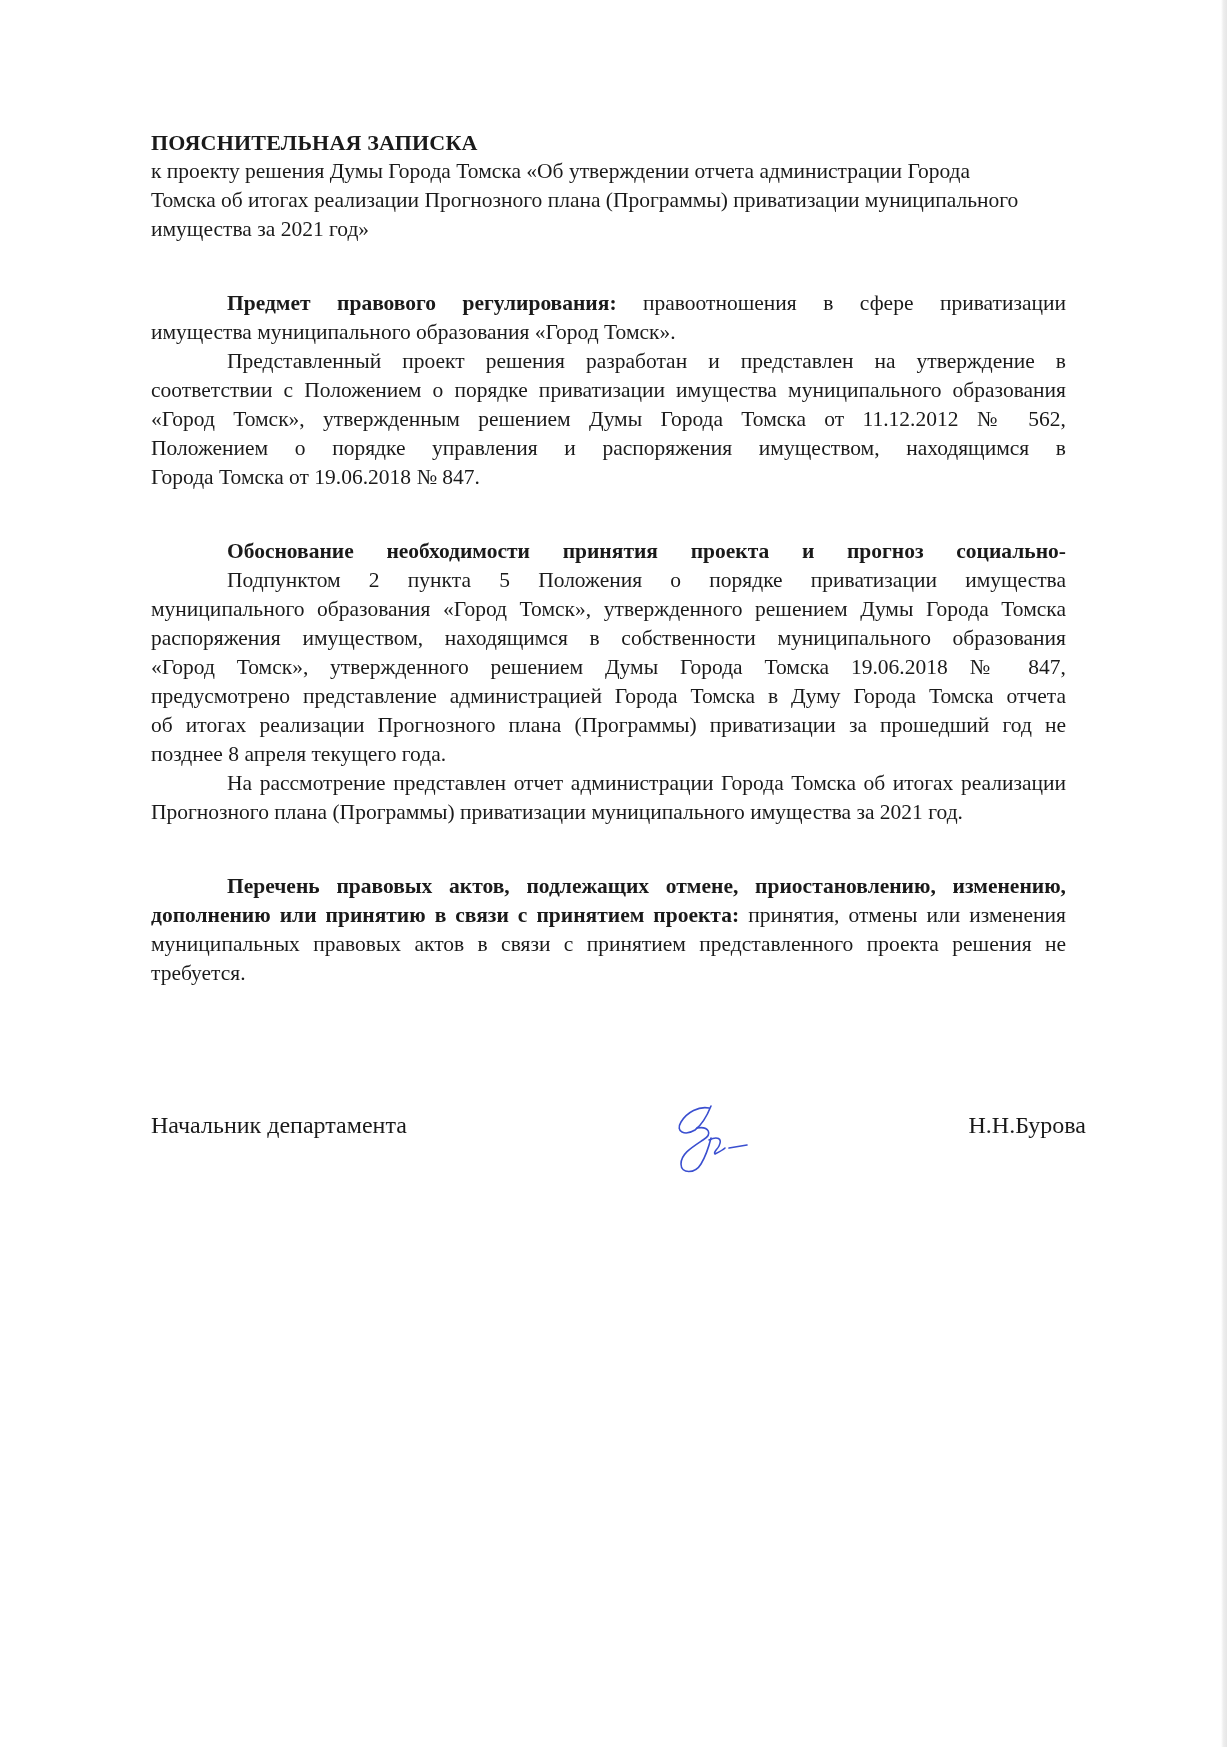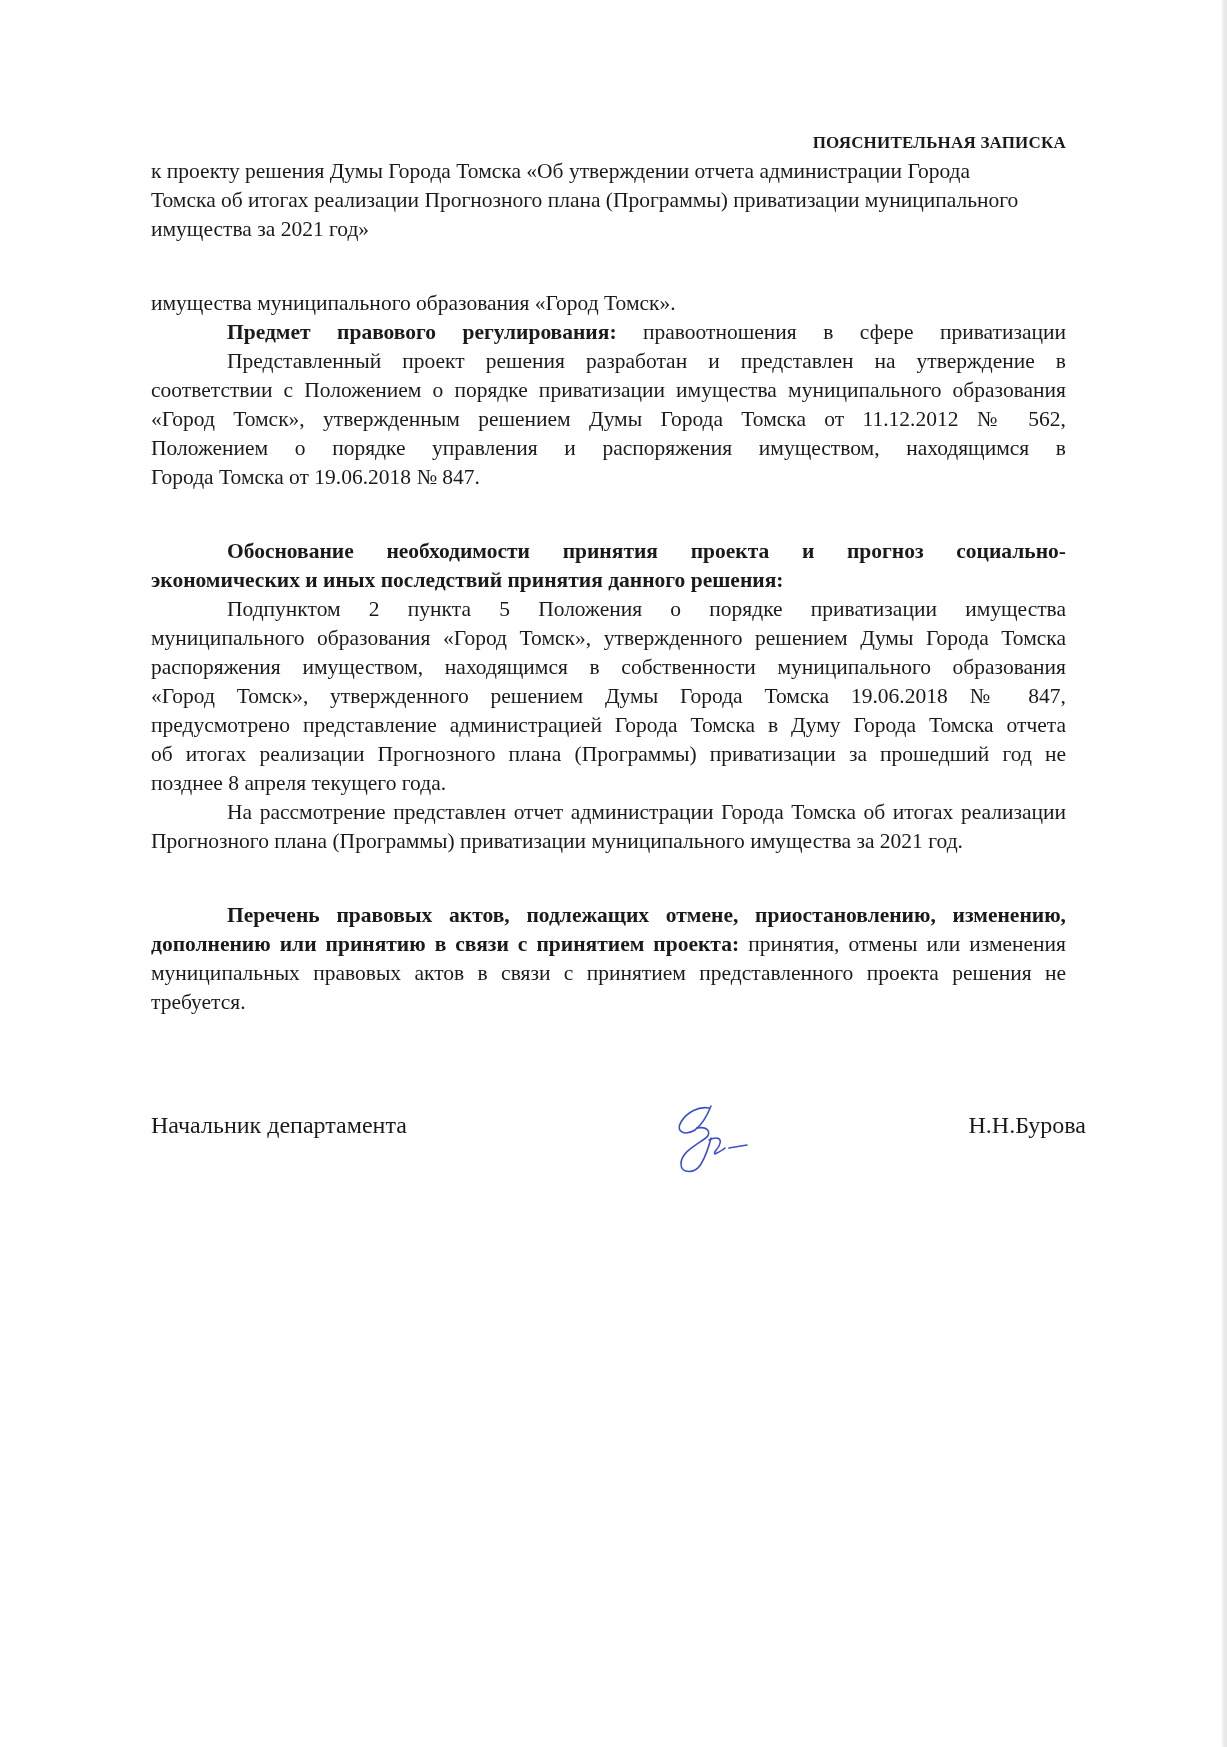--- a/index.html
+++ b/index.html
@@ -3,21 +3,21 @@
 <meta charset="utf-8">
 <style>
   html, body { margin: 0; padding: 0; }
   body {
     width: 1227px; height: 1747px; background: #ffffff; position: relative; overflow: hidden;
     font-family: "Liberation Serif", "DejaVu Serif", serif; color: #1a1a1a;
   }
   .edge { position: absolute; top: 0; right: 0; width: 6px; height: 1747px;
     background: linear-gradient(to right, #ffffff, #eeeeee 40%, #e6e6e6); }
   .page { position: absolute; left: 151px; top: 128px; width: 915px; }
-  .title { text-align: right; font-weight: bold; font-size: 17px; line-height: 29px; height: 29px; letter-spacing: 0.2px; }
+  .title { text-align: left; font-weight: bold; font-size: 22px; line-height: 29px; height: 29px; letter-spacing: 0.2px; }
   .sub { text-align: left; font-size: 21.5px; line-height: 29px; }
   .ln { font-size: 21.5px; line-height: 29px; height: 29px; white-space: nowrap; text-align: justify; text-align-last: justify; display: block; }
   .ln.last { text-align-last: left; }
   .ind { padding-left: 76px; }
   .b { font-weight: bold; }
   .gap { height: 29px; }
   .gap-sm { height: 16px; }
   .sign { position: absolute; top: 1112px; left: 151px; width: 935px; height: 60px; font-size: 24px; }
   .sign .pos { position: absolute; left: 0; top: 0; }
   .sign .nm { position: absolute; right: 0; top: 0; }
@@ -33,35 +33,34 @@
   <div class="sub">
     <div>к проекту решения Думы Города Томска «Об утверждении отчета администрации Города</div>
     <div>Томска об итогах реализации Прогнозного плана (Программы) приватизации муниципального</div>
     <div>имущества за 2021 год»</div>
   </div>
 
   <div class="gap"></div>
   <div class="gap-sm"></div>
 
   <div>
+    <div class="ln ind"><span class="b">Предмет правового регулирования:</span> <span>правоотношения в сфере приватизации</span></div>
     <div class="ln last">имущества муниципального образования «Город Томск».</div>
-    <div class="ln ind"><span class="b">Предмет правового регулирования:</span> <span>правоотношения в сфере приватизации</span></div>
     <div class="ln ind">Представленный проект решения разработан и представлен на утверждение в</div>
     <div class="ln">соответствии с Положением о порядке приватизации имущества муниципального образования</div>
     <div class="ln">«Город Томск», утвержденным решением Думы Города Томска от 11.12.2012 № 562,</div>
     <div class="ln">Положением о порядке управления и распоряжения имуществом, находящимся в</div>
     <div class="ln last">Города Томска от 19.06.2018 № 847.</div>
   </div>
 
   <div class="gap"></div>
   <div class="gap-sm"></div>
 
   <div>
     <div class="ln ind b">Обоснование необходимости принятия проекта и прогноз социально-</div>
-    <div class="ln last b">экономических и иных последствий принятия данного решения:</div>
     <div class="ln ind">Подпунктом 2 пункта 5 Положения о порядке приватизации имущества</div>
     <div class="ln">муниципального образования «Город Томск», утвержденного решением Думы Города Томска</div>
     <div class="ln">распоряжения имуществом, находящимся в собственности муниципального образования</div>
     <div class="ln">«Город Томск», утвержденного решением Думы Города Томска 19.06.2018 № 847,</div>
     <div class="ln">предусмотрено представление администрацией Города Томска в Думу Города Томска отчета</div>
     <div class="ln">об итогах реализации Прогнозного плана (Программы) приватизации за прошедший год не</div>
     <div class="ln last">позднее 8 апреля текущего года.</div>
     <div class="ln ind">На рассмотрение представлен отчет администрации Города Томска об итогах реализации</div>
     <div class="ln last">Прогнозного плана (Программы) приватизации муниципального имущества за 2021 год.</div>
   </div>

